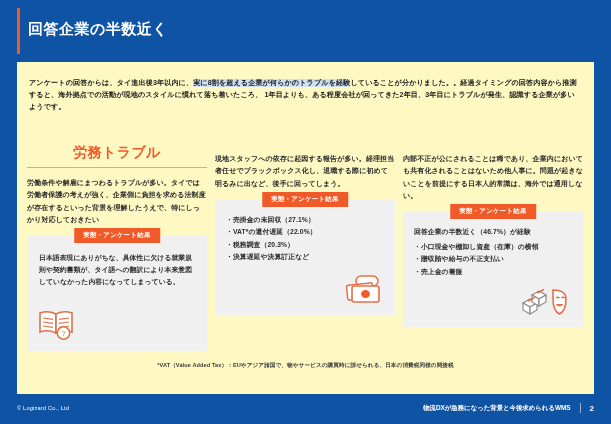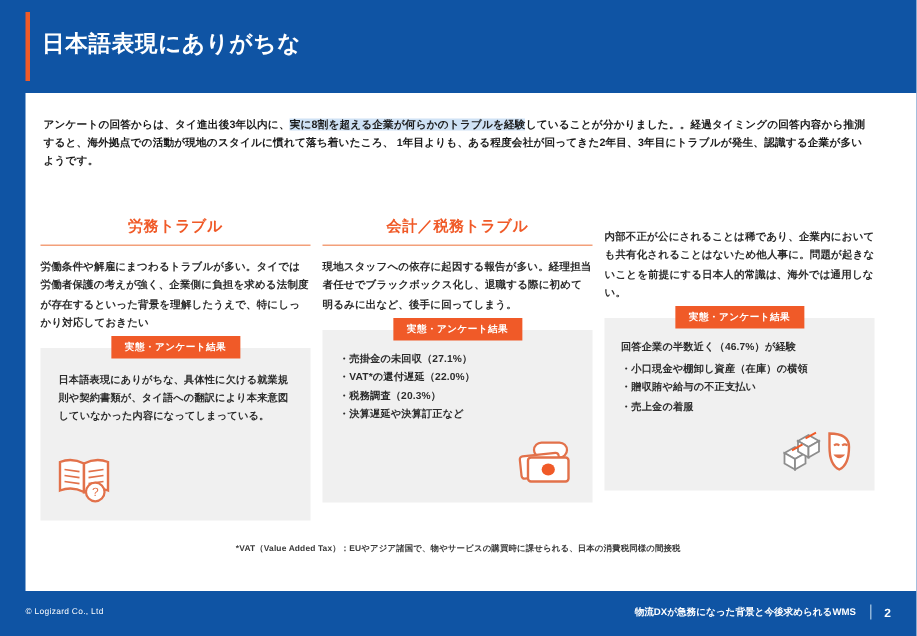--- a/index.html
+++ b/index.html
@@ -10,29 +10,29 @@
     overflow:hidden;
   }
   .slide{position:relative;width:611px;height:424px;background:#0f54a4;overflow:hidden;}
 
   
   .header{position:absolute;left:0;top:0;width:611px;height:62px;}
   .title-accent{position:absolute;left:17px;top:8px;width:2.5px;height:46px;background:#f05a28;}
   .title{position:absolute;left:28px;top:20px;font-size:15px;font-weight:bold;color:#ffffff;letter-spacing:.5px;white-space:nowrap;}
 
   
-  .panel{position:absolute;left:17px;top:62px;width:577px;height:332px;background:#ffffff;padding-left:17px;}
+  .panel{position:absolute;left:17px;top:62px;width:577px;height:332px;background:#fef9c3;}
 
   .intro{position:absolute;left:12px;top:15px;width:553px;font-size:7.1px;font-weight:bold;color:#1b1b1b;line-height:1.72;letter-spacing:.1px;}
   .hl{background:#cfe2f5;}
 
   
   .cols{position:absolute;left:10px;top:82px;width:557px;display:flex;gap:8px;}
   .col{width:180px;position:relative;}
-  .col-head{text-align:center;font-size:10px;font-weight:bold;color:#f05a28;padding-bottom:5px;border-bottom:1.2px solid #f3a07a;letter-spacing:.4px;}
+  .col-head{text-align:center;font-size:14px;font-weight:bold;color:#f05a28;padding-bottom:5px;border-bottom:1.2px solid #f3a07a;letter-spacing:.4px;}
   .col-body{margin-top:9px;font-size:7px;font-weight:bold;color:#2b2b2b;line-height:1.75;letter-spacing:.1px;}
 
   
   .card{position:relative;margin-top:10px;background:#f0f0f0;height:115px;}
   .card-badge{position:absolute;left:50%;transform:translateX(-50%);top:-8px;background:#f05a28;color:#fff;font-size:6.4px;font-weight:bold;padding:3px 9px;white-space:nowrap;letter-spacing:.3px;}
   .card-text{padding:16px 12px 0 12px;font-size:6.8px;font-weight:bold;color:#2b2b2b;line-height:1.78;letter-spacing:.1px;}
   .card-list{padding:14px 10px 0 11px;margin:0;list-style:none;font-size:6.8px;font-weight:bold;color:#2b2b2b;line-height:1.85;letter-spacing:.1px;}
   .card-lead{padding:14px 10px 0 11px;font-size:6.8px;font-weight:bold;color:#2b2b2b;line-height:1.85;letter-spacing:.1px;}
   .card-list.tight{padding-top:2px;}
   .card-icon{position:absolute;right:8px;bottom:6px;}
@@ -48,21 +48,21 @@
   .f-sep{width:1px;height:10px;background:#8fb4d8;display:inline-block;}
   .f-page{font-size:8px;font-weight:bold;color:#ffffff;}
 </style>
 </head>
 <body>
 
 <div class="slide">
 
   <div class="header">
     <div class="title-accent"></div>
-    <div class="title">日本語表現にありがちな</div>
+    <div class="title">回答企業の半数近く</div>
   </div>
 
   <div class="panel">
 
     <div class="intro">
       <span>アンケートの回答からは、タイ進出後3年以内に、</span><span class="hl">実に8割を超える企業が何らかのトラブルを経験</span><span>していることが分かりました。。経過タイミングの回答内容から推測すると、海外拠点での活動が現地のスタイルに慣れて落ち着いたころ、 1年目よりも、ある程度会社が回ってきた2年目、3年目にトラブルが発生、認識する企業が多いようです。</span>
     </div>
 
     <div class="cols">
 
@@ -83,21 +83,20 @@
               <line x1="22" y1="16.4" x2="32" y2="15" stroke="#e2714a" stroke-width="1.1"></line>
               <line x1="22" y1="20.4" x2="32" y2="19" stroke="#e2714a" stroke-width="1.1"></line>
               <circle cx="26.5" cy="26" r="6.2" fill="#fff" stroke="#e2714a" stroke-width="1.5"></circle>
               <text x="26.5" y="28.8" font-size="8" fill="#e2714a" text-anchor="middle" font-family="Liberation Sans, sans-serif">?</text>
             </svg>
           </div>
         </div>
       </div>
 
       <div class="col">
-        <div class="col-head">会計／税務トラブル</div>
         <div class="col-body">現地スタッフへの依存に起因する報告が多い。経理担当者任せでブラックボックス化し、退職する際に初めて明るみに出など、後手に回ってしまう。</div>
         <div class="card">
           <div class="card-badge">実態・アンケート結果</div>
           <ul class="card-list">
             <li>・売掛金の未回収（27.1%）</li>
             <li>・VAT*の還付遅延（22.0%）</li>
             <li>・税務調査（20.3%）</li>
             <li>・決算遅延や決算訂正など</li>
           </ul>
           <div class="card-icon">

